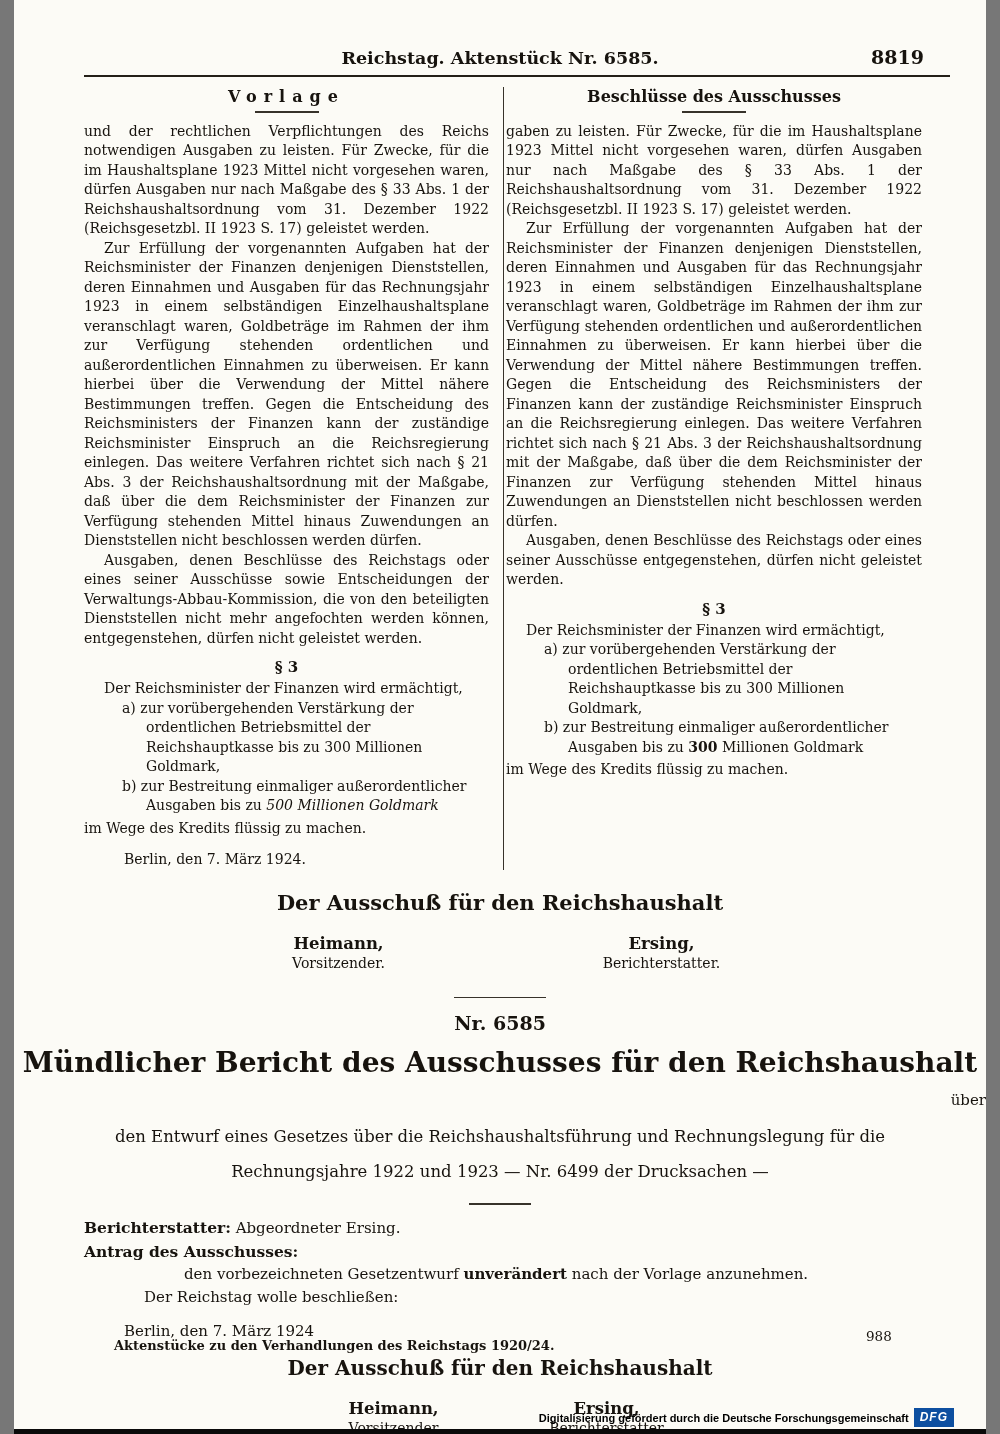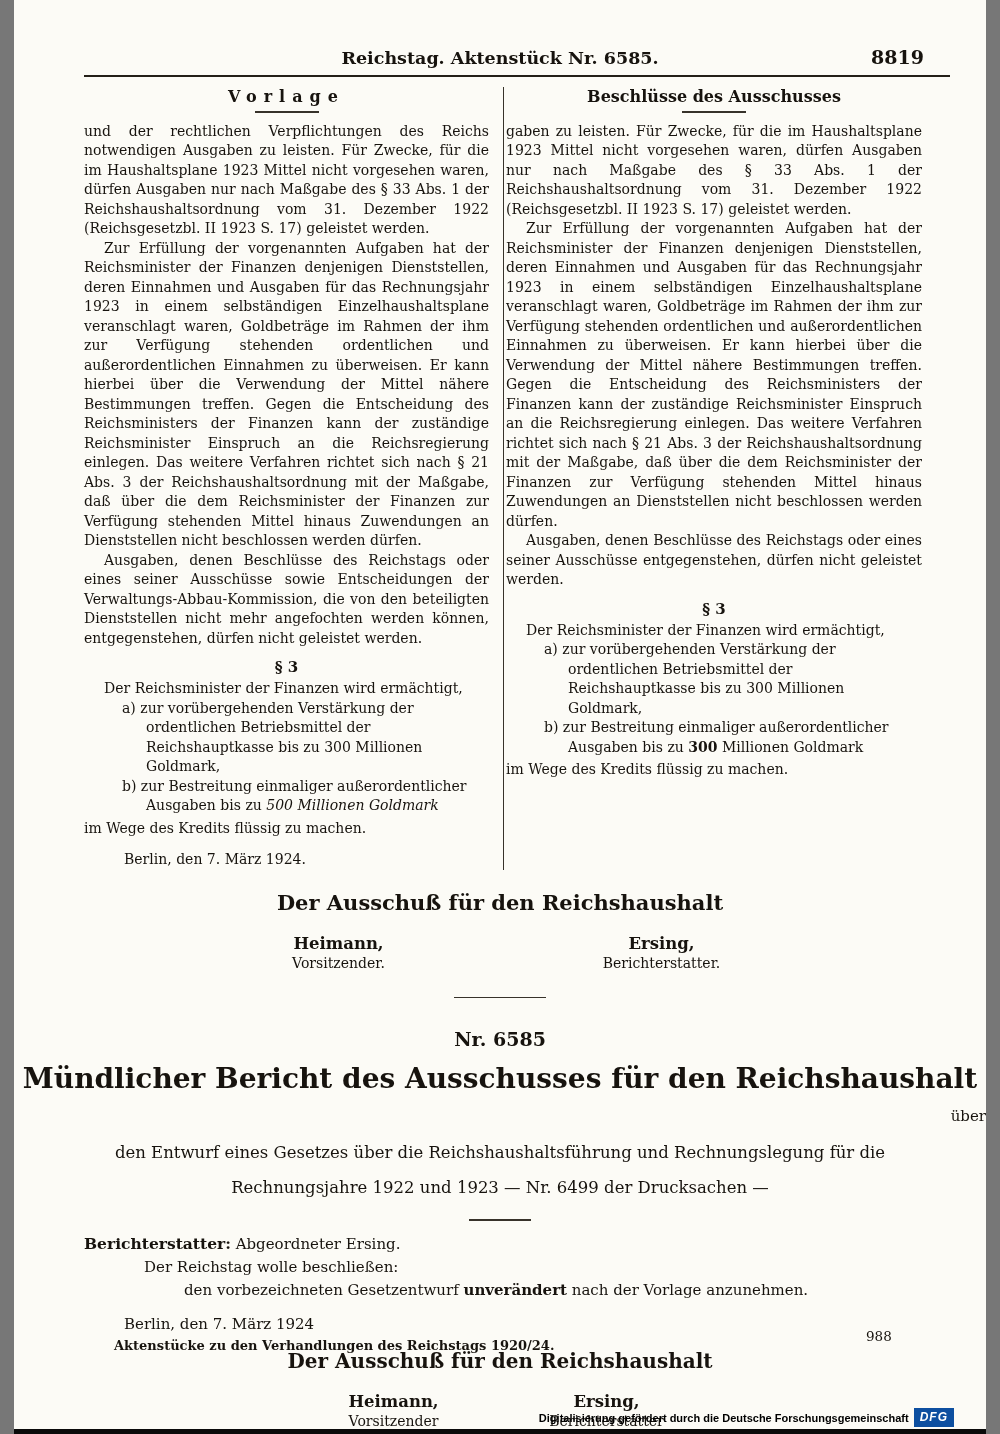--- a/index.html
+++ b/index.html
@@ -43,21 +43,21 @@
   .sig-row { display: flex; justify-content: center; margin-top: 19px; }
   .sig-row.wide { gap: 178px; }
   .sig-row.narrow { gap: 68px; }
   .sig-block { width: 145px; text-align: center; }
   .sig-name { font-weight: bold; font-size: 16.5px; }
   .sig-role { font-size: 14px; margin-top: 2px; }
   
   .short-rule { width: 92px; height: 1.5px; background: #37322a; margin: 26px auto 0; }
   .report-rule { width: 62px; height: 1.5px; background: #37322a; margin: 14px auto 0; }
   
-  .report-number { margin-top: 30px; text-align: center; font-size: 19px; font-weight: bold; }
+  .report-number { margin-top: 14px; text-align: center; font-size: 19px; font-weight: bold; }
   .report-title { margin: 12px 0 0; text-align: center; font-size: 28px; font-weight: bold; }
   .report-ueber { margin-top: 12px; text-align: right; font-size: 15px; }
   .report-subject { margin: 10px auto 0; width: 884px; text-align: center; font-size: 16.5px; line-height: 35px; }
   .report-block { margin: 12px 64px 0 70px; font-size: 15px; line-height: 21px; }
   .report-line { margin: 2px 0 0; }
   .bold-label { font-weight: bold; font-size: 15.5px; }
   .indent1 { margin-left: 60px; }
   .indent2 { margin-left: 100px; }
   .report-dateline { margin: 13px 0 0 40px; }
   
@@ -132,22 +132,23 @@
 
   <section>
     <div class="report-number">Nr. 6585</div>
     <h1 class="report-title">Mündlicher Bericht des Ausschusses für den Reichshaushalt</h1>
     <div class="report-ueber">über</div>
     <p class="report-subject">den Entwurf eines Gesetzes über die Reichshaushaltsführung und Rechnungslegung für die Rechnungsjahre 1922 und 1923 — Nr. 6499 der Drucksachen —</p>
     <div class="report-rule"></div>
 
     <div class="report-block">
       <p class="report-line"><span class="bold-label">Berichterstatter:</span><span> Abgeordneter Ersing.</span></p>
+      <p class="report-line bold-label">Antrag des Ausschusses:</p>
+      <p class="report-line indent2"><span>den vorbezeichneten Gesetzentwurf </span><span class="amount-strong">unverändert</span><span> nach der Vorlage anzunehmen.</span></p>
       <p class="report-line indent1">Der Reichstag wolle beschließen:</p>
-      <p class="report-line indent2"><span>den vorbezeichneten Gesetzentwurf </span><span class="amount-strong">unverändert</span><span> nach der Vorlage anzunehmen.</span></p>
       <p class="report-line report-dateline">Berlin, den 7. März 1924</p>
     </div>
   </section>
 
   <section class="signature">
     <h2 class="sig-heading second">Der Ausschuß für den Reichshaushalt</h2>
     <div class="sig-row narrow">
       <div class="sig-block">
         <div class="sig-name">Heimann,</div>
         <div class="sig-role">Vorsitzender</div>

